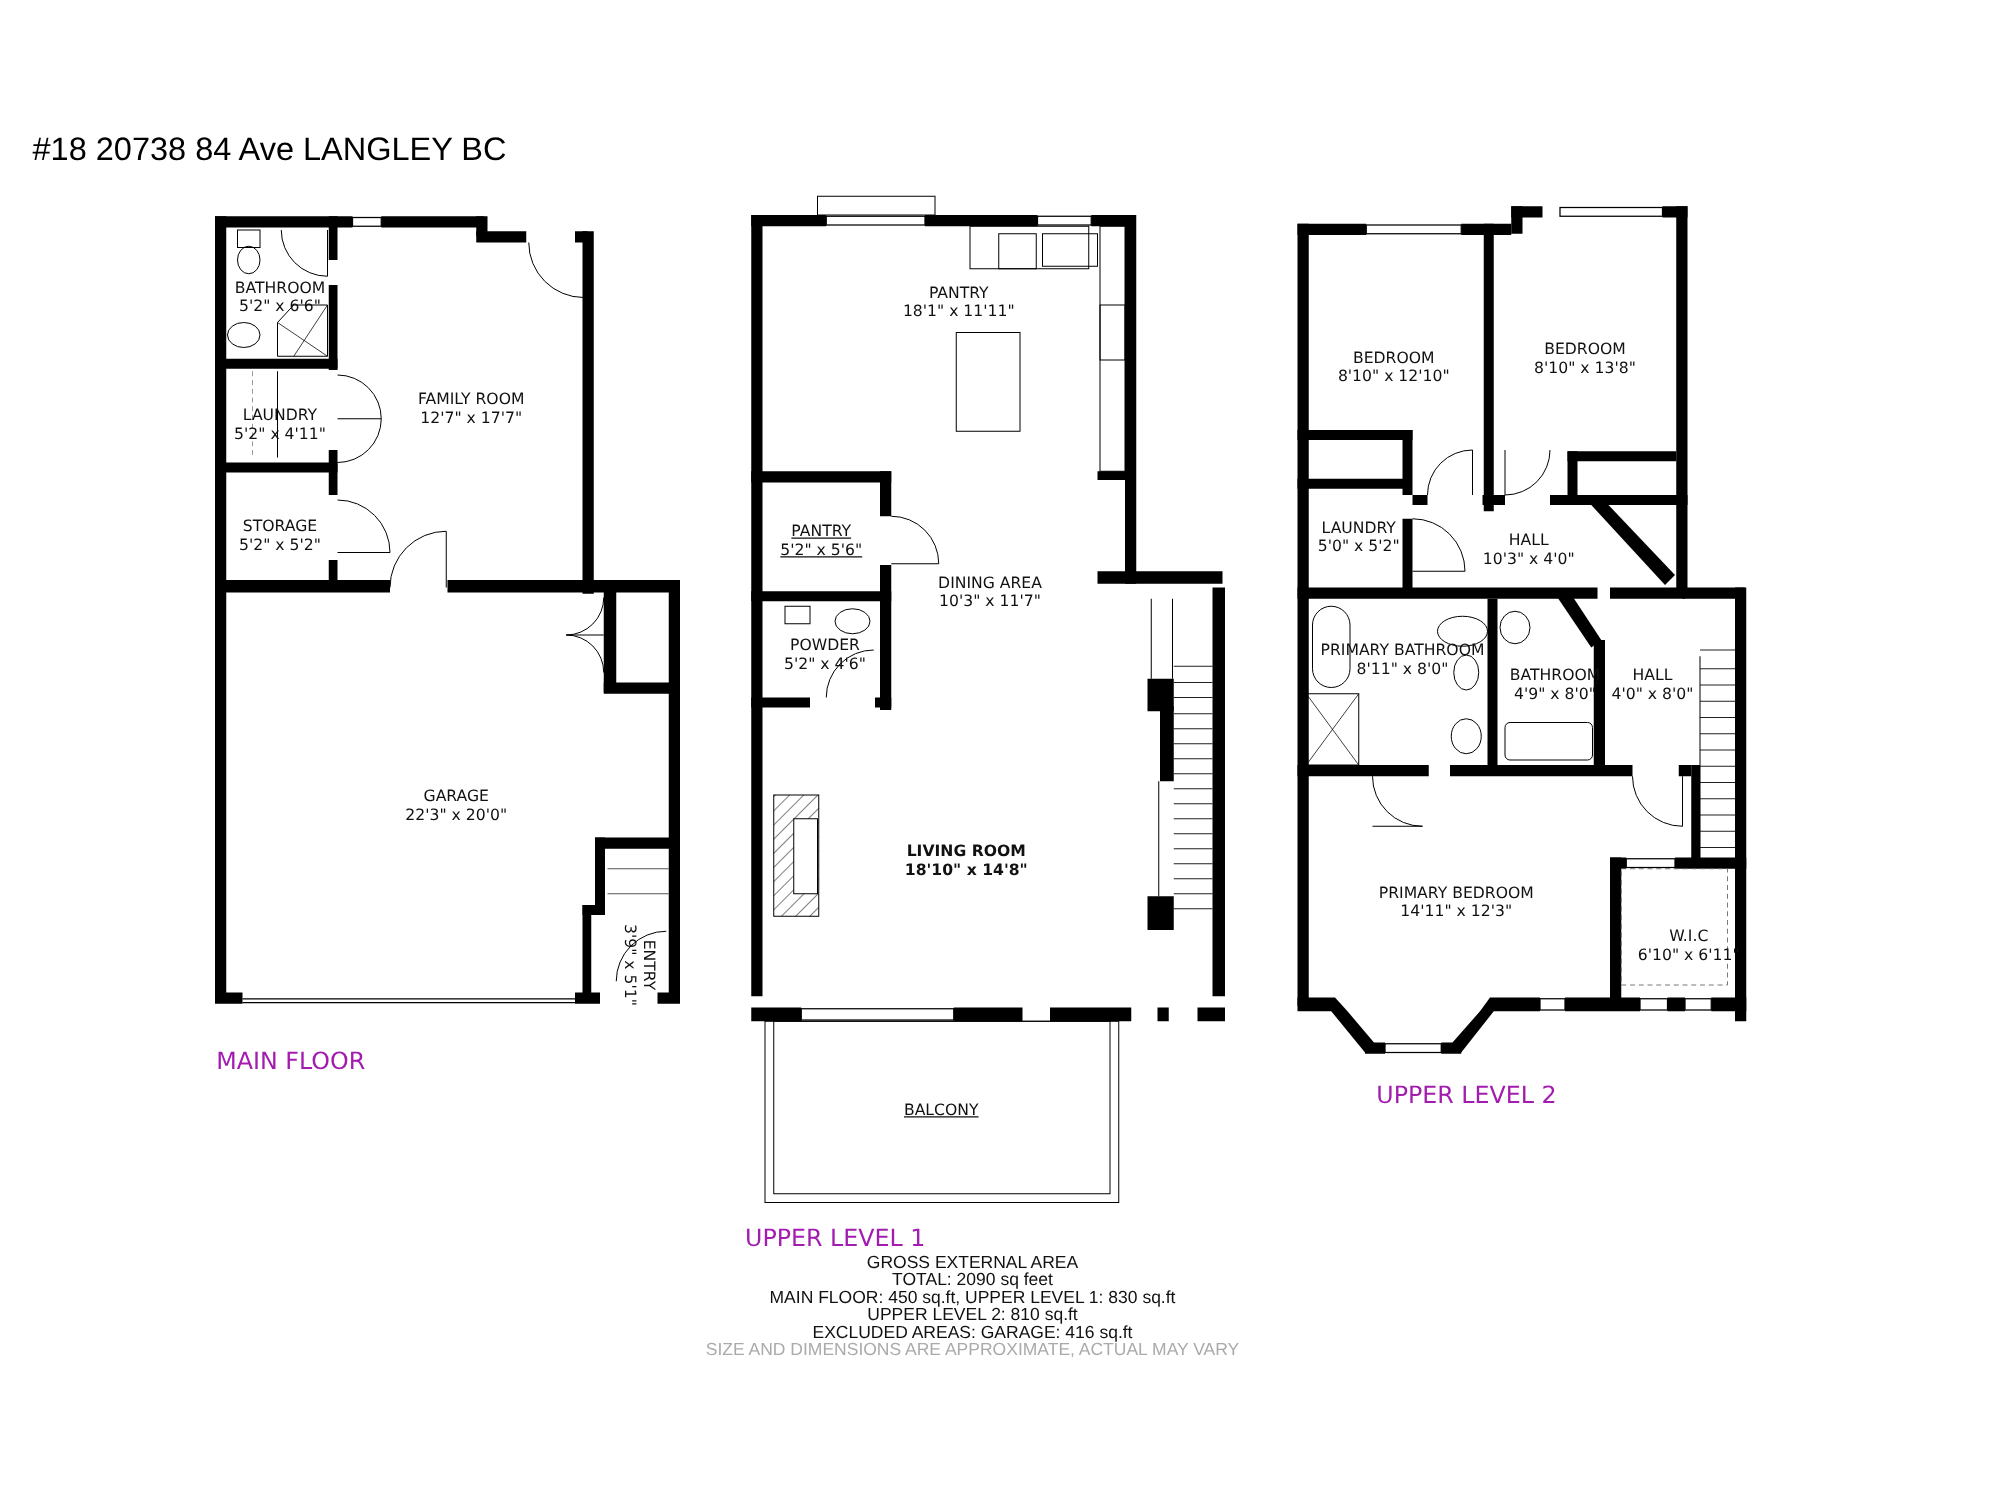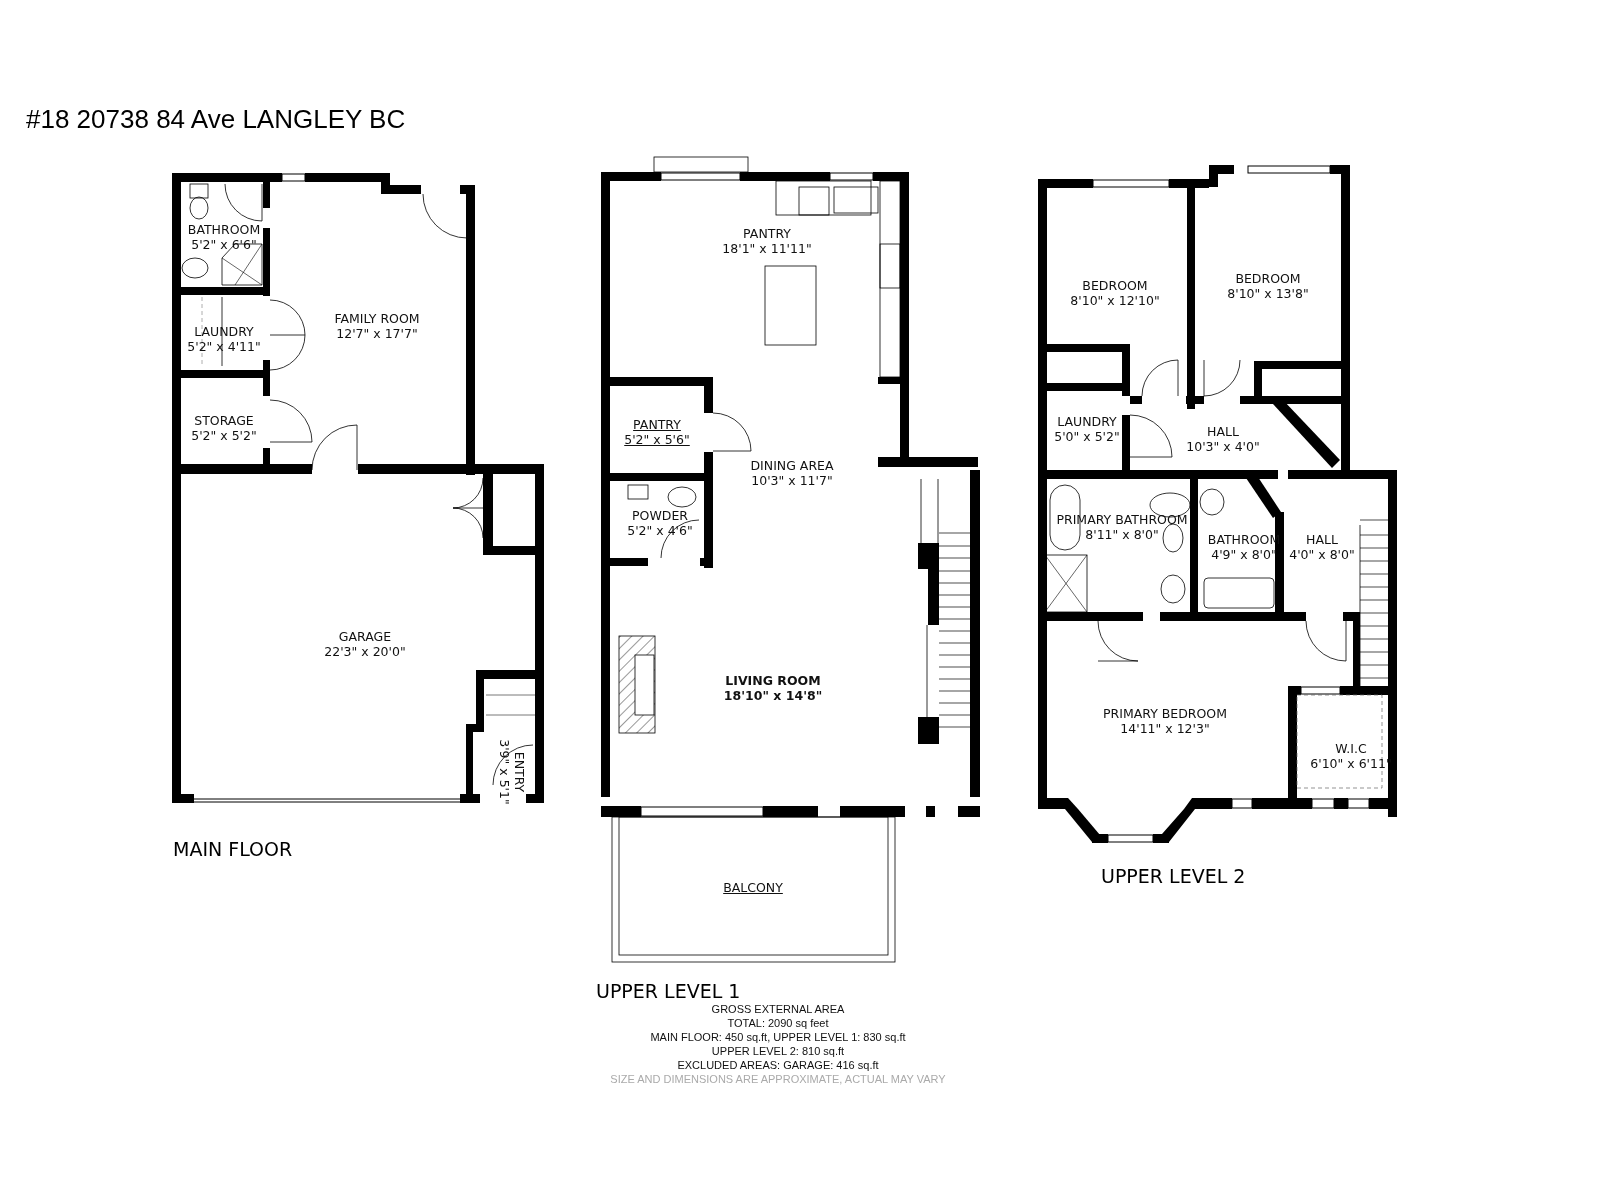--- a/index.html
+++ b/index.html
@@ -2,22 +2,22 @@
 <html><head>
 <meta charset="utf-8">
 <style>
   html, body { margin:0; padding:0; background:#ffffff; }
   body { width:1600px; height:1200px; position:relative; overflow:hidden;
          font-family:"DejaVu Sans", sans-serif; color:#111; }
   .title { position:absolute; left:26px; top:104px; font-size:26px; font-family:"Liberation Sans", sans-serif; letter-spacing:0px; color:#000; }
   svg.plan { position:absolute; left:0; top:0; }
   .wall { fill:#000; }
   .room-label { position:absolute; text-align:center; font-size:12.5px; line-height:15px; color:#111; white-space:nowrap; transform:translateX(-50%); }
-  .floor-label { position:absolute; font-size:19px; color:#000000; font-family:"DejaVu Sans", sans-serif; }
-  .summary { position:absolute; left:778px; top:1002px; transform:translateX(-50%); text-align:center; font-size:11px; line-height:14px; color:#111; font-family:"Liberation Sans", sans-serif; }
+  .floor-label { position:absolute; font-size:19px; color:#a21caf; font-family:"DejaVu Sans", sans-serif; }
+  .summary { position:absolute; left:778px; top:1002px; transform:translateX(-50%); text-align:center; font-size:14px; line-height:14px; color:#111; font-family:"Liberation Sans", sans-serif; }
   .summary .disclaimer { color:#aaa; }
   .entry-label { transform:translateX(-50%) rotate(90deg); transform-origin:center; }
 </style>
 </head>
 <body>
 
 <div class="title">#18 20738 84 Ave LANGLEY BC</div>
 
 <svg class="plan" width="1600" height="1200" viewBox="0 0 1600 1200">
 

